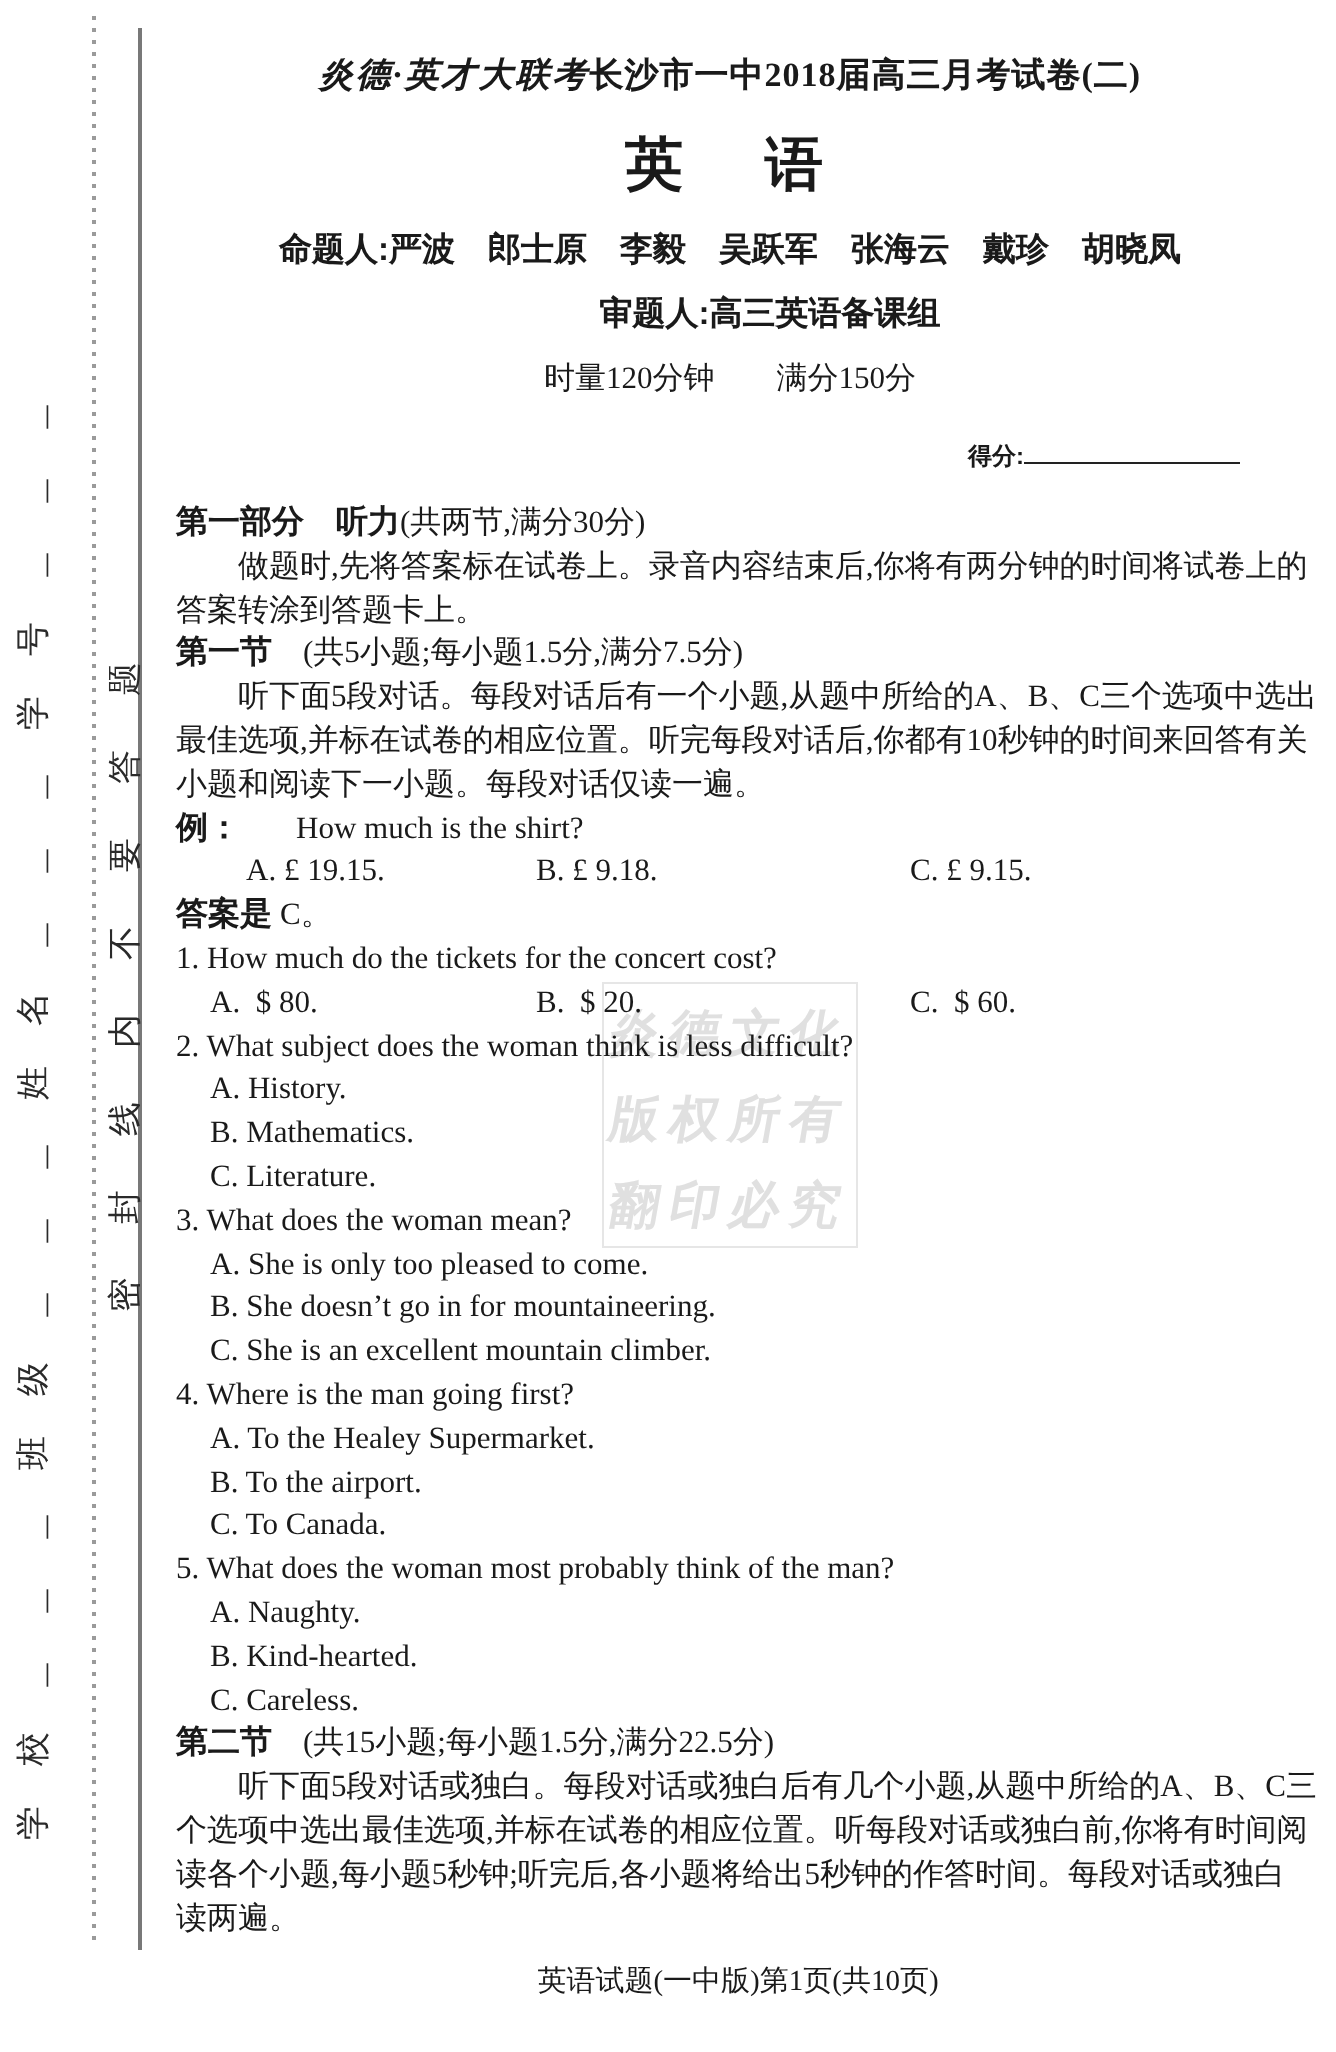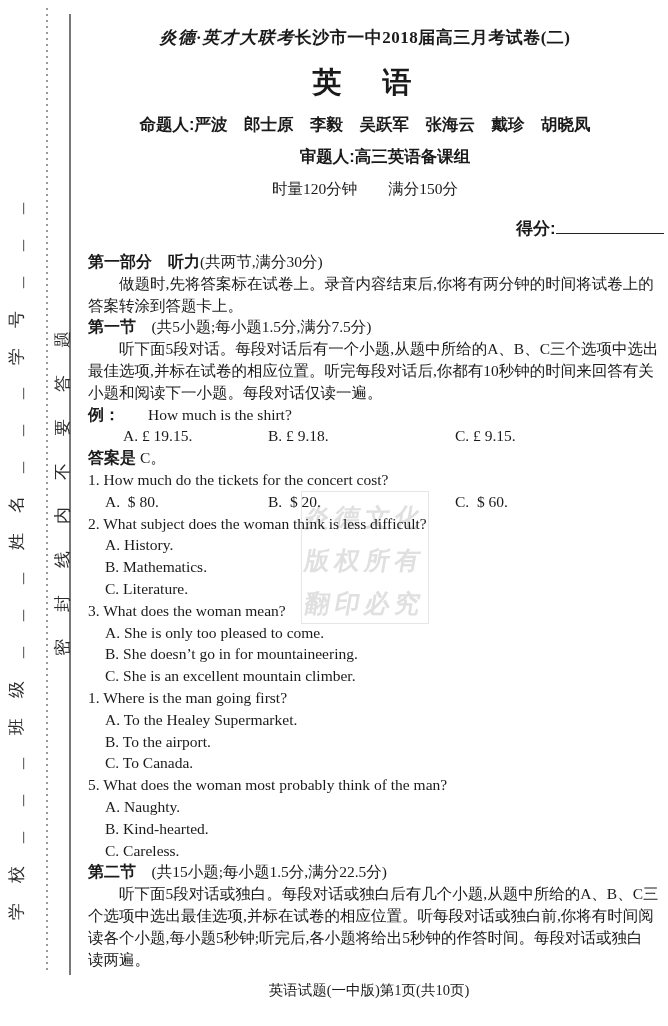--- a/index.html
+++ b/index.html
@@ -30,21 +30,21 @@
   .hdr{position:absolute; left:72px; width:586px; text-align:center; white-space:pre;}
   .banner{top:26px; font-size:17px; font-weight:bold; letter-spacing:.5px;}
   .banner .brand{font-style:italic; letter-spacing:1.5px;}
   .subject{top:63px; font-size:29px; font-weight:bold; letter-spacing:6px;}
   .setters{top:114px; font-size:16.5px; font-weight:bold;
     font-family:"Liberation Sans","DejaVu Sans",sans-serif;}
   .reviewer{top:146px; font-size:16.5px; font-weight:bold;
     font-family:"Liberation Sans","DejaVu Sans",sans-serif;margin-left:20px;}
   .timing{top:179px; font-size:15.5px;}
   .score{
-    position:absolute; left:516px; top:217px; font-size:17px; font-weight:bold;
+    position:absolute; left:484px; top:217px; font-size:12px; font-weight:bold;
     font-family:"Liberation Sans","DejaVu Sans",sans-serif; white-space:nowrap;
   }
   .score .blank{
     display:inline-block; width:108px; height:14px;
     border-bottom:1.5px solid #222; vertical-align:baseline;
   }
   
   .watermark{
     position:absolute; left:301px; top:491px; width:128px; height:133px;
     border:1px solid #e6e6e6; text-align:center; z-index:1;
@@ -118,21 +118,21 @@
       <div class="line q">1. How much do the tickets for the concert cost?</div>
       <div class="line optrow q-opts"><span>A.  $ 80.</span><span>B.  $ 20.</span><span>C.  $ 60.</span></div>
       <div class="line q">2. What subject does the woman think is less difficult?</div>
       <div class="line opt">A. History.</div>
       <div class="line opt">B. Mathematics.</div>
       <div class="line opt">C. Literature.</div>
       <div class="line q">3. What does the woman mean?</div>
       <div class="line opt">A. She is only too pleased to come.</div>
       <div class="line opt">B. She doesn’t go in for mountaineering.</div>
       <div class="line opt">C. She is an excellent mountain climber.</div>
-      <div class="line q">1. Where is the man going first?</div>
+      <div class="line q">4. Where is the man going first?</div>
       <div class="line opt">A. To the Healey Supermarket.</div>
       <div class="line opt">B. To the airport.</div>
       <div class="line opt">C. To Canada.</div>
       <div class="line q">5. What does the woman most probably think of the man?</div>
       <div class="line opt">A. Naughty.</div>
       <div class="line opt">B. Kind-hearted.</div>
       <div class="line opt">C. Careless.</div>
       <div class="line h"><span class="hb">第二节</span><span class="kai">　(共15小题;每小题1.5分,满分22.5分)</span></div>
       <div class="line p indent">听下面5段对话或独白。每段对话或独白后有几个小题,从题中所给的A、B、C三</div>
       <div class="line p">个选项中选出最佳选项,并标在试卷的相应位置。听每段对话或独白前,你将有时间阅</div>

